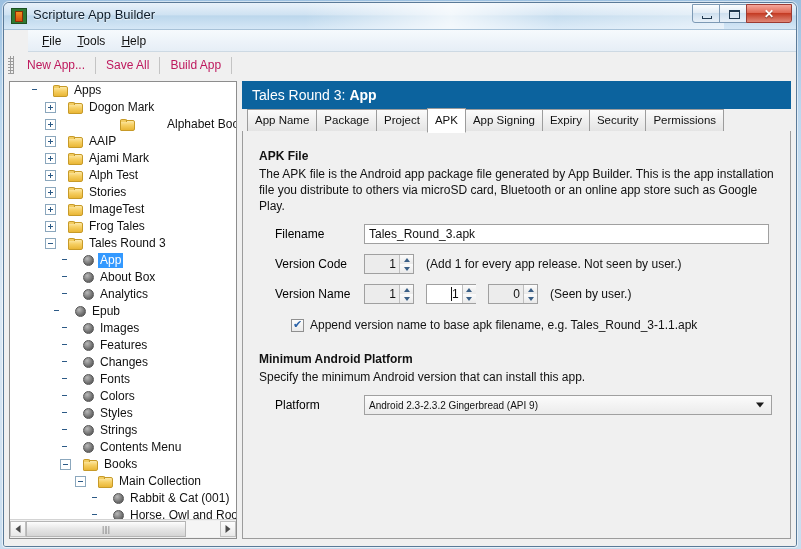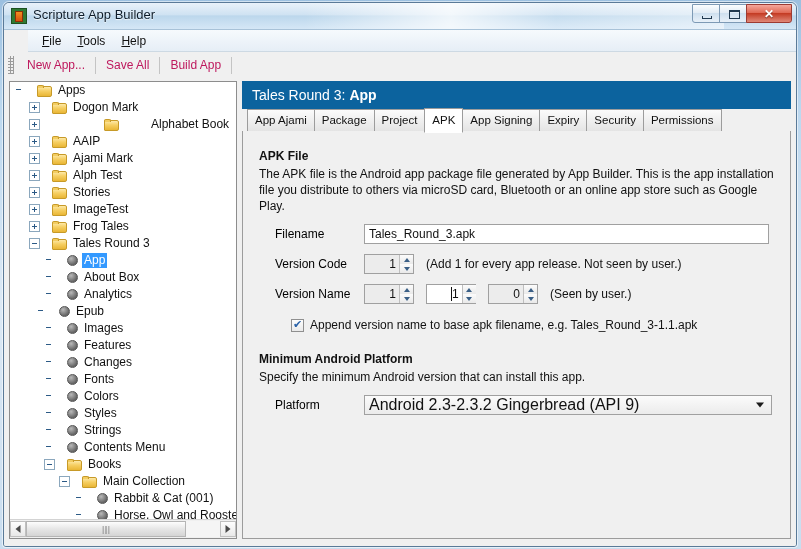--- a/index.html
+++ b/index.html
@@ -135,20 +135,21 @@
     background: #fff;
     border: 1px solid #8d8d8d;
     box-sizing: border-box;
     overflow: hidden;
   }
   .treeinner { position:absolute; left:0; top:0; right:0; bottom:19px; overflow:hidden; }
   .tnode {
     display:flex; align-items:center; height: 17px;
     white-space: nowrap; font-size: 12px; color:#111;
     padding-left: 4px;
+    margin-left: 16px;
   }
   .twist {
     width: 11px; height: 11px; flex:0 0 11px;
     border: 1px solid #8ba7bd; background:#fff;
     position: relative; margin-right: 2px;
     box-sizing: border-box;
   }
   .twist::before {
     content:''; position:absolute; left:2px; top:4px; width:5px; height:1px; background:#2c5a86;
   }
@@ -304,21 +305,21 @@
   .cbox::after {
     content:'✔'; position:absolute; left:1px; top:-2px;
     font-size: 11px; color:#2a62a8; line-height:13px;
   }
 
   .combo {
     width: 408px; height: 20px;
     border: 1px solid #a0a0a0;
     background: linear-gradient(180deg,#fbfbfb,#ebebeb);
     display:flex; align-items:center;
-    font-size: 16px; color:#111;
+    font-size: 10px; color:#111;
     padding-left: 4px; box-sizing:border-box;
     position: relative;
   }
   .combo .arrow {
     position:absolute; right: 7px; top: 50%; transform: translateY(-50%);
     width:0;height:0; border-left:4px solid transparent; border-right:4px solid transparent;
     border-top: 5px solid #1b1b1b;
   }
   .gap { height: 20px; }
 </style>
@@ -538,21 +539,21 @@
       </div>
     </div>
 
     <div class="rightpanel">
       <div class="bluebar">
         <span>Tales Round 3:</span>
         <b>App</b>
       </div>
 
       <div class="tabstrip" id="tabstrip">
-          <div class="tab"><span>App Ajami</span></div>
+          <div class="tab"><span>App Name</span></div>
           <div class="tab"><span>Package</span></div>
           <div class="tab"><span>Project</span></div>
           <div class="tab active"><span>APK</span></div>
           <div class="tab"><span>App Signing</span></div>
           <div class="tab"><span>Expiry</span></div>
           <div class="tab"><span>Security</span></div>
           <div class="tab"><span>Permissions</span></div>
         </div>
 
       <div class="tabpage">

